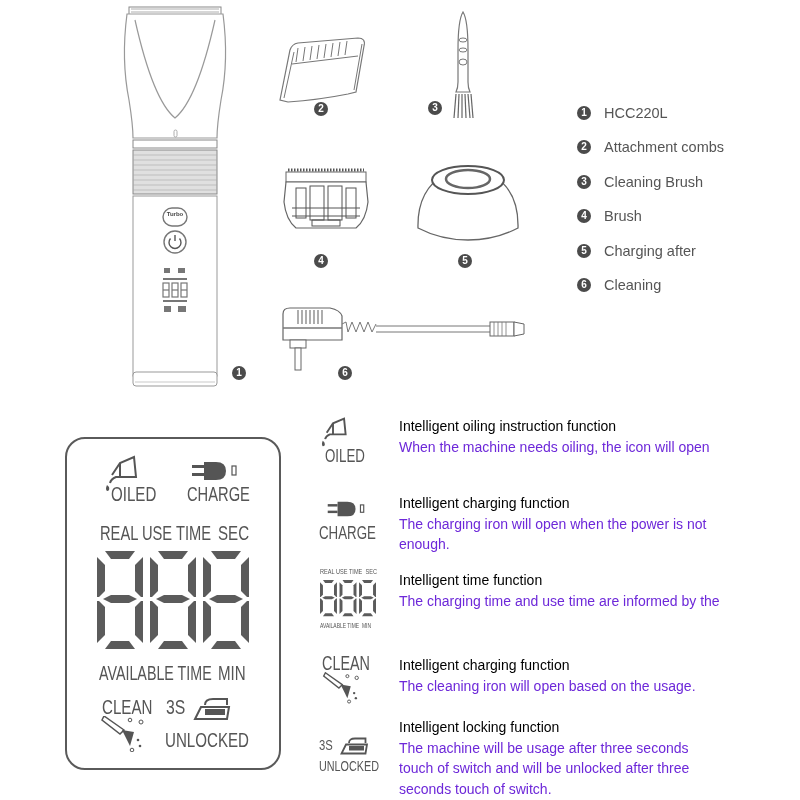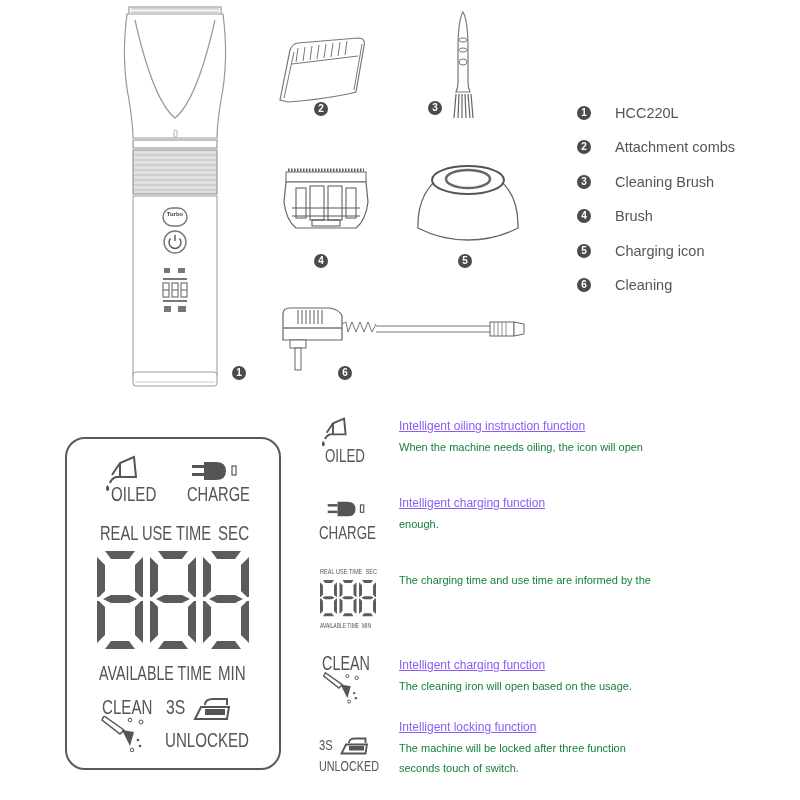--- a/index.html
+++ b/index.html
@@ -7,31 +7,31 @@
   body { position: relative; font-family: "Liberation Sans", sans-serif; color: #4a4a4a; }
   .abs { position: absolute; }
   .badge {
     position: absolute; width: 14px; height: 14px; border-radius: 50%;
     background: #4b4b4b; color: #fff; font-size: 10px; font-weight: bold;
     line-height: 14px; text-align: center; font-family: "Liberation Sans", sans-serif;
   }
   .legend { position: absolute; left: 577px; top: 100px; }
   .legend-item { position: absolute; left: 0; height: 20px; white-space: nowrap; }
   .legend-item .badge { left: 0; top: 3px; }
-  .legend-item .lbl { position: absolute; left: 38px; top: 0; font-size: 14.5px; color: #555; line-height: 20px; }
+  .legend-item .lbl { position: absolute; left: 27px; top: 0; font-size: 14.5px; color: #555; line-height: 20px; }
 
   .lcd-box {
     position: absolute; left: 65px; top: 437px; width: 216px; height: 333px;
     border: 2px solid #5a5a5a; border-radius: 20px; background: #fff;
   }
   .cond { font-family: "Liberation Sans Narrow", "Liberation Sans", sans-serif; color: #555; transform-origin: left top; white-space: nowrap; display: inline-block; }
 
   .feat { position: absolute; left: 399px; width: 380px; }
-  .feat .t { font-size: 12px; color: #8b5cf6; line-height: 20.5px; text-decoration: underline; }
-  .feat .d { font-size: 11px; color: #15803d; line-height: 20.5px; }
+  .feat .t { font-size: 14px; color: #000000; line-height: 20.5px; }
+  .feat .d { font-size: 14px; color: #6d28d9; line-height: 20.5px; }
   .ficon { position: absolute; left: 318px; }
 </style>
 </head>
 <body>
 
 <svg class="abs" style="left:115px;top:0px;" width="120" height="395" viewBox="0 0 120 395">
 
   <rect x="14" y="7" width="92" height="12" fill="#fff" stroke="#888" stroke-width="1"></rect>
   <g stroke="#999" stroke-width="0.8">
     <line x1="16" y1="9" x2="104" y2="9"></line>
@@ -189,21 +189,21 @@
   <div class="legend-item" style="top:72px;">
     <span class="badge">3</span>
     <span class="lbl">Cleaning Brush</span>
   </div>
   <div class="legend-item" style="top:106px;">
     <span class="badge">4</span>
     <span class="lbl">Brush</span>
   </div>
   <div class="legend-item" style="top:141px;">
     <span class="badge">5</span>
-    <span class="lbl">Charging icon</span>
+    <span class="lbl">Charging after</span>
   </div>
   <div class="legend-item" style="top:175px;">
     <span class="badge">6</span>
     <span class="lbl">Cleaning</span>
   </div>
 </div>
 
 <div class="lcd-box"></div>
 
 <svg class="abs" style="left:102px;top:455px;" width="36" height="38" viewBox="0 0 36 38">
@@ -306,26 +306,29 @@
   <rect x="12" y="12" width="20" height="6" fill="#555"></rect>
 </svg>
 <span class="abs cond" style="left:319px;top:757px;font-size:15px;transform:scaleX(0.72);">UNLOCKED</span>
 
 <div class="feat" style="top:416px;">
   <div class="t">Intelligent oiling instruction function</div>
   <div class="d">When the machine needs oiling, the icon will open</div>
 </div>
 <div class="feat" style="top:493px;">
   <div class="t">Intelligent charging function</div>
+  <div class="d">The charging iron will open when the power is not</div>
   <div class="d">enough.</div>
 </div>
 <div class="feat" style="top:570px;">
+  <div class="t">Intelligent time function</div>
   <div class="d">The charging time and use time are informed by the</div>
 </div>
 <div class="feat" style="top:655px;">
   <div class="t">Intelligent charging function</div>
   <div class="d">The cleaning iron will open based on the usage.</div>
 </div>
 <div class="feat" style="top:717px;">
   <div class="t">Intelligent locking function</div>
-  <div class="d">The machine will be locked after three function</div>
+  <div class="d">The machine will be usage after three seconds</div>
+  <div class="d">touch of switch and will be unlocked after three</div>
   <div class="d">seconds touch of switch.</div>
 </div>
 
 </body></html>

